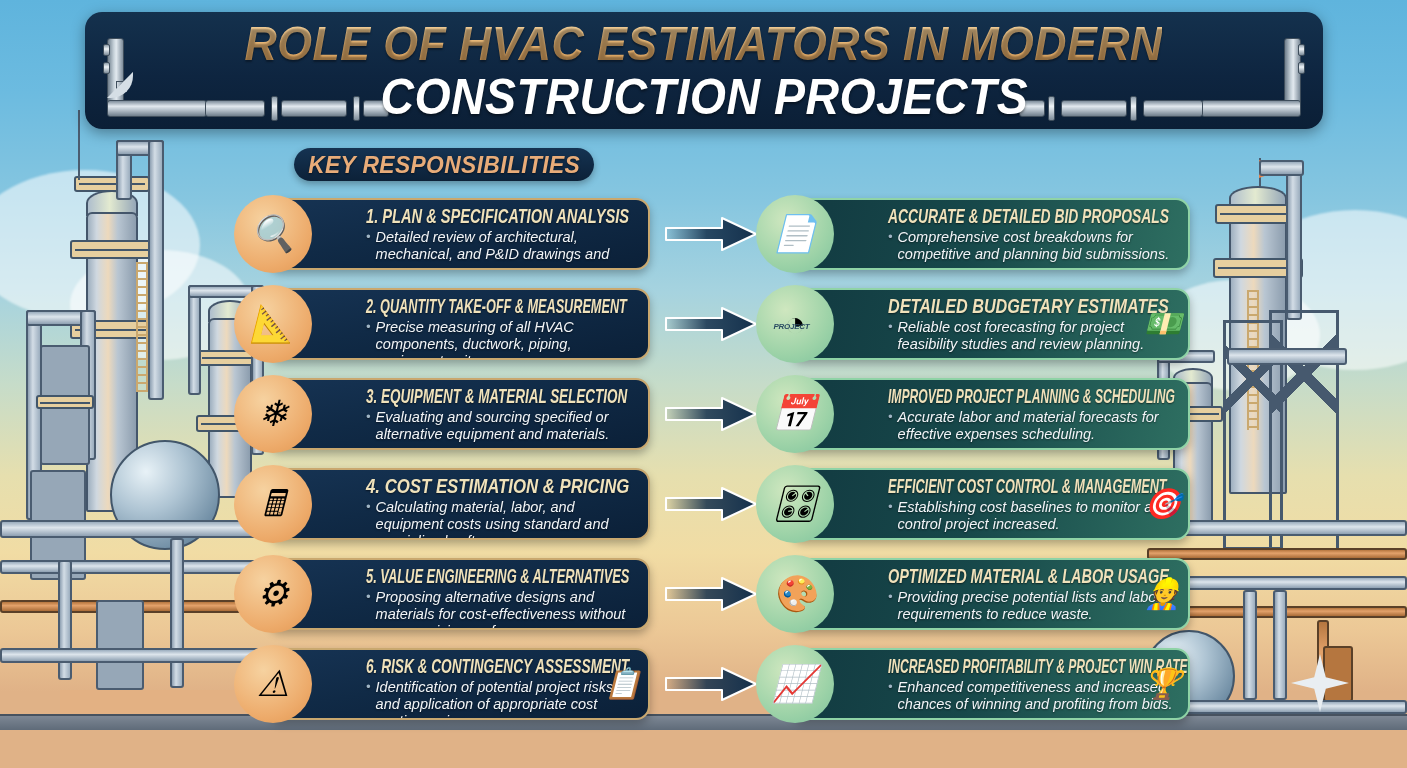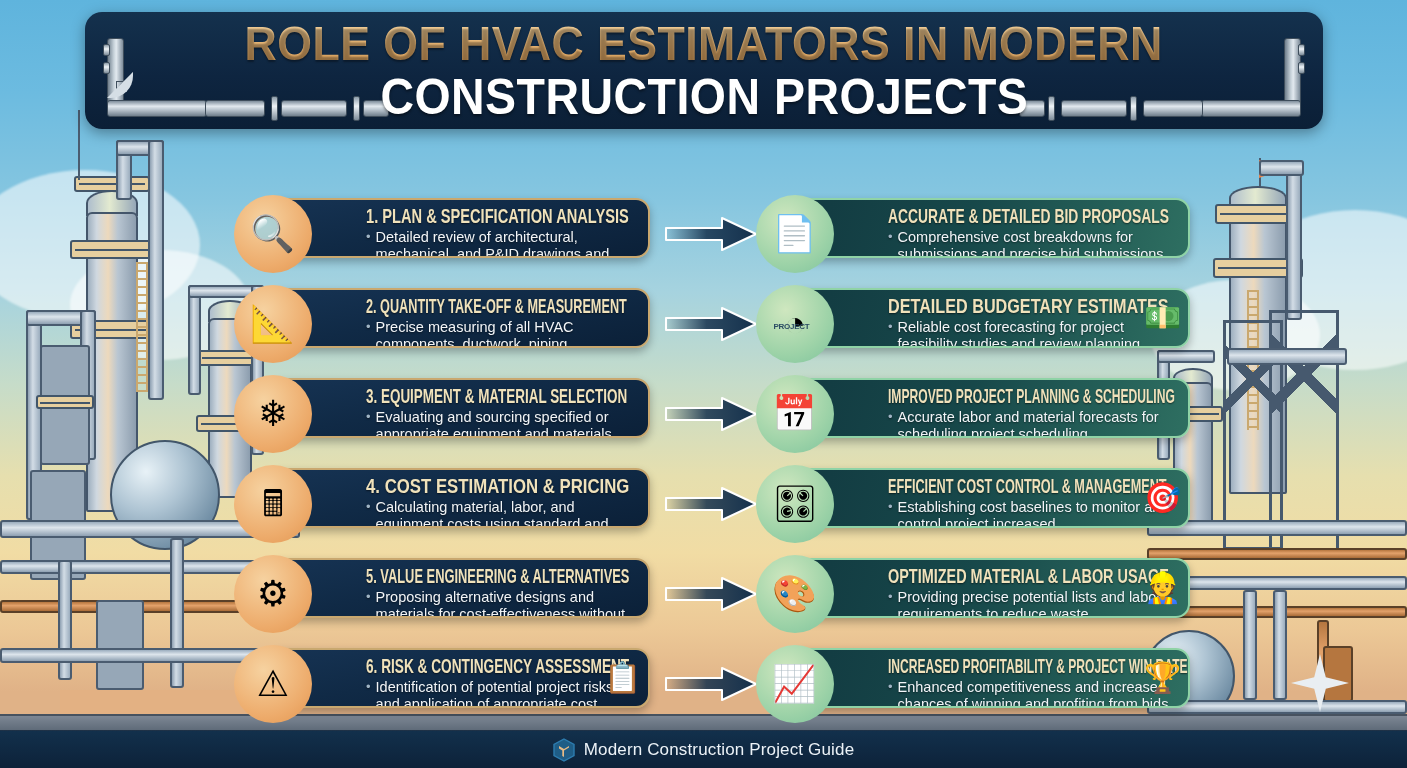--- a/index.html
+++ b/index.html
@@ -4,20 +4,21 @@
 <style>
   * { margin:0; padding:0; box-sizing:border-box; }
   html,body { width:1407px; height:768px; overflow:hidden; background:#0d2339; }
   body { font-family:"Liberation Sans", sans-serif; }
 
   #stage {
     position:relative; width:1407px; height:768px; overflow:hidden;
     background:linear-gradient(180deg,
       #5fb4dd 0%, #6cbbe0 12%, #86c6e0 26%, #a6d3df 38%,
       #c6dcc9 50%, #e6dfae 62%, #f1dca4 72%, #ecc896 82%, #e0b287 90%, #e0b287 100%);
+    font-style:italic;
   }
 
   
   .cloud { position:absolute; background:rgba(255,255,255,.55); border-radius:50%; filter:blur(1px); }
 
   
   .bgart { position:absolute; top:0; bottom:0; }
   .bgart.left { left:0; width:300px; }
   .bgart.right { right:0; width:260px; }
 
@@ -105,21 +106,21 @@
   .icon-badge {
     position:absolute; width:78px; height:78px; border-radius:50%;
     top:-3px; z-index:3; overflow:hidden;
     display:flex; align-items:center; justify-content:center;
     font-size:36px; line-height:1;
   }
   .icon-left  { left:234px; background:radial-gradient(circle at 38% 32%,#f6d2a0,#edab6b 65%,#e2954f 100%); }
   .icon-right { left:756px; background:radial-gradient(circle at 38% 32%,#cfe7bf,#9ed3a8 60%,#7dc39c 100%); }
 
   .card {
-    position:absolute; height:60px; border-radius:14px; z-index:2;
+    position:absolute; height:72px; border-radius:14px; z-index:2;
     padding:5px 14px 5px 96px; overflow:hidden;
     box-shadow:0 4px 8px rgba(0,0,0,.28);
   }
   .card-left {
     left:268px; width:382px;
     background:linear-gradient(170deg,#163353 0%,#102a46 45%,#0b2038 100%);
     border:2px solid #c9a86f;
   }
   .card-right {
     left:790px; width:400px;
@@ -261,20 +262,23 @@
     <div class="bpipeH" style="right:120px;top:88px;width:60px;"></div>
     <div class="bflange" style="right:186px;top:84px;height:25px;"></div>
     <div class="bpipeH" style="right:196px;top:88px;width:66px;"></div>
     <div class="bflange" style="right:268px;top:84px;height:25px;"></div>
     <div class="bpipeH" style="right:278px;top:88px;width:26px;"></div>
 
     <div id="title1">ROLE OF HVAC ESTIMATORS IN MODERN</div>
     <div id="title2">CONSTRUCTION PROJECTS</div>
   </div>
 
+  <div class="pill" id="pillLeft">
+    <span>KEY RESPONSIBILITIES</span>
+  </div>
 
   <div id="rows">
       <div class="row" style="top: 198px;">
         <div class="icon-badge icon-left">
           <span>🔍</span>
         </div>
         <div class="card card-left">
           <div class="card-title" style="transform: scaleX(0.75);">1. PLAN &amp; SPECIFICATION ANALYSIS</div>
           <div class="card-body">
             <span class="bul">•</span>
@@ -291,21 +295,21 @@
             </defs>
             <path d="M2 13 L58 13 L58 3 L92 19 L58 35 L58 25 L2 25 Z" fill="url(#ag)" stroke="#ffffff" stroke-width="2" stroke-linejoin="round"></path>
           </svg></div>
         <div class="icon-badge icon-right">
           <span>📄</span>
         </div>
         <div class="card card-right">
           <div class="card-title" style="transform: scaleX(0.71);">ACCURATE &amp; DETAILED BID PROPOSALS</div>
           <div class="card-body">
             <span class="bul">•</span>
-            <span>Comprehensive cost breakdowns for submissions and precise bid submissions.</span>
+            <span>Comprehensive cost breakdowns for competitive and planning bid submissions.</span>
           </div>
         </div>
       </div>
       <div class="row" style="top: 288px;">
         <div class="icon-badge icon-left">
           <span>📐</span>
         </div>
         <div class="card card-left">
           <div class="card-title" style="transform: scaleX(0.65);">2. QUANTITY TAKE-OFF &amp; MEASUREMENT</div>
           <div class="card-body">
@@ -337,41 +341,41 @@
         </div>
       </div>
       <div class="row" style="top: 378px;">
         <div class="icon-badge icon-left">
           <span>❄</span>
         </div>
         <div class="card card-left">
           <div class="card-title" style="transform: scaleX(0.69);">3. EQUIPMENT &amp; MATERIAL SELECTION</div>
           <div class="card-body">
             <span class="bul">•</span>
-            <span>Evaluating and sourcing specified or appropriate equipment and materials.</span>
+            <span>Evaluating and sourcing specified or alternative equipment and materials.</span>
           </div>
         </div>
         <div class="arrow" style="top:17px;"><svg width="94" height="38" viewBox="0 0 94 38">
             <defs>
               <linearGradient id="ag" x1="0" y1="0" x2="1" y2="0">
                 <stop offset="0%" stop-color="#14304c" stop-opacity="0.05"></stop>
                 <stop offset="45%" stop-color="#14304c" stop-opacity="0.85"></stop>
                 <stop offset="100%" stop-color="#14304c" stop-opacity="1"></stop>
               </linearGradient>
             </defs>
             <path d="M2 13 L58 13 L58 3 L92 19 L58 35 L58 25 L2 25 Z" fill="url(#ag)" stroke="#ffffff" stroke-width="2" stroke-linejoin="round"></path>
           </svg></div>
         <div class="icon-badge icon-right">
           <span>📅</span>
         </div>
         <div class="card card-right">
           <div class="card-title" style="transform: scaleX(0.62);">IMPROVED PROJECT PLANNING &amp; SCHEDULING</div>
           <div class="card-body">
             <span class="bul">•</span>
-            <span>Accurate labor and material forecasts for scheduling project scheduling.</span>
+            <span>Accurate labor and material forecasts for effective expenses scheduling.</span>
           </div>
         </div>
       </div>
       <div class="row" style="top: 468px;">
         <div class="icon-badge icon-left">
           <span>🖩</span>
         </div>
         <div class="card card-left">
           <div class="card-title" style="transform: scaleX(0.86);">4. COST ESTIMATION &amp; PRICING</div>
           <div class="card-body">
@@ -464,21 +468,14 @@
           <div class="card-body">
             <span class="bul">•</span>
             <span>Enhanced competitiveness and increased chances of winning and profiting from bids.</span>
           </div>
           <span class="mini">🏆</span>
         </div>
       </div>
     </div>
 
   <div id="ground"></div>
-  <div id="footer">
-    <svg width="22" height="24" viewBox="0 0 22 24">
-      <polygon points="11,1 21,6.5 21,17.5 11,23 1,17.5 1,6.5" fill="#1f5d86" stroke="#2d7db0" stroke-width="1.4"></polygon>
-      <path d="M6 8 L11 11 L16 8 L16 9.5 L11 12.6 L11 19 L9.3 18 L9.3 12.6 L6 10.6 Z" fill="#e8bb86"></path>
-    </svg>
-    <span class="ftxt">Modern Construction Project Guide</span>
-  </div>
 
 </div>
 
 </body></html>

